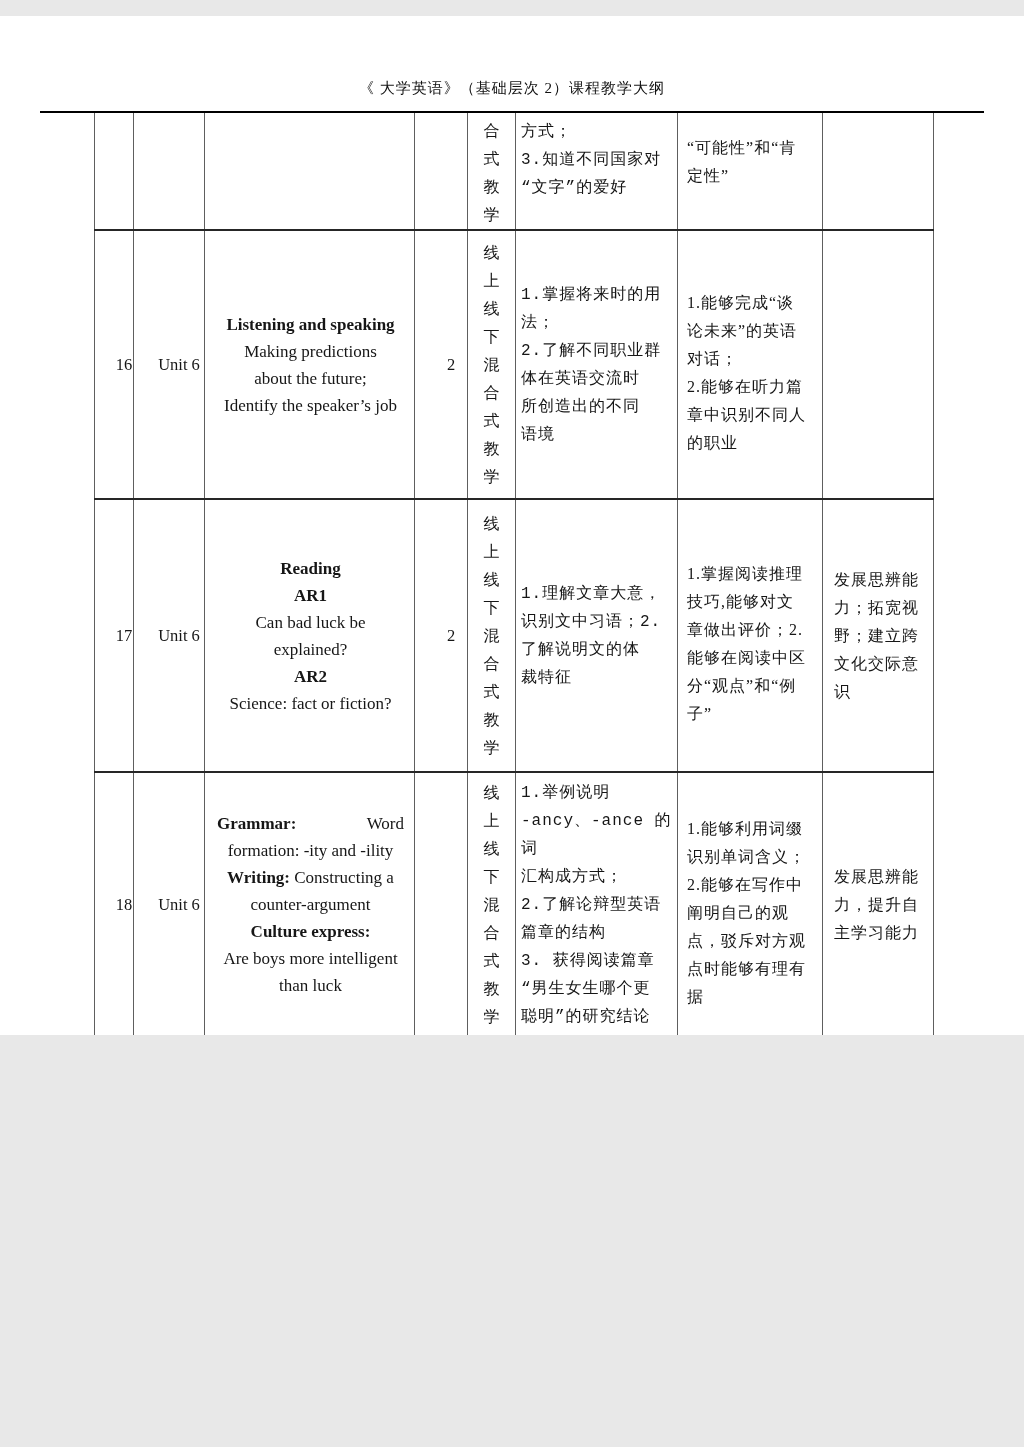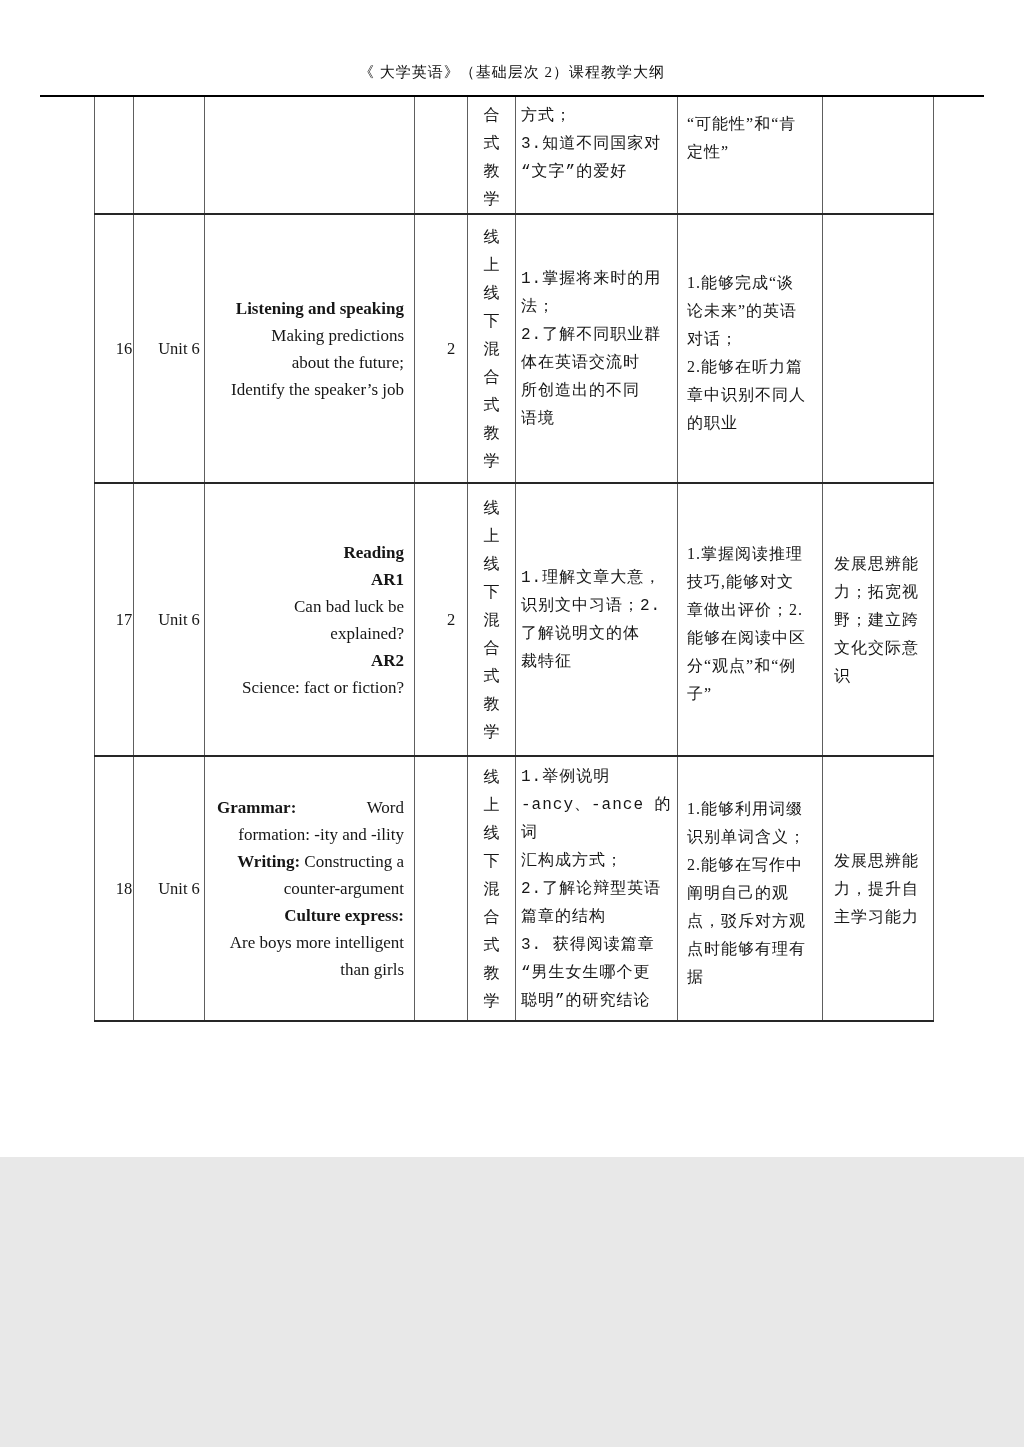--- a/index.html
+++ b/index.html
@@ -1,17 +1,17 @@
 <!DOCTYPE html>
 <html><head>
 <meta charset="utf-8">
 <style>
   html,body { margin:0; padding:0; background:#e8e8e8; }
   .page {
-    position:relative; width:1024px; height:1157px; margin:0 auto;
+    position:relative; width:1024px; height:1019px; margin:16px auto;
     background:#ffffff; color:#1a1a1a;
     font-family:"Liberation Serif","DejaVu Serif",serif;
     overflow:hidden;
   }
   .doc-title {
     position:absolute; top:63px; left:0; right:0;
     text-align:center; font-size:15px; letter-spacing:1px; color:#111;
   }
   .header-rule {
     position:absolute; top:95px; left:40px; width:944px; height:0;
@@ -32,38 +32,38 @@
   }
   tr.row-cont td { border-top:none; vertical-align:top; }
   tr.row-cont  { height:107px; }
   tr.row-16    { height:269px; }
   tr.row-17    { height:273px; }
   tr.row-18    { height:265px; }
 
   .c-id, .c-unit, .c-hours { text-align:center; font-size:16.5px;padding-left:20px; }
 
   .c-content { padding:0 10px 0 12px; }
-  .c-content p { margin:0; font-size:17px; line-height:27px; text-align:right; }
+  .c-content p { margin:0; font-size:17px; line-height:27px; text-align:center; }
   .b { font-weight:bold; }
   .i { }
   .jline { display:flex; justify-content:space-between; }
 
   .c-method { text-align:center; }
   .vtext {
     display:inline-block; white-space:pre-line;
     font-size:16px; line-height:28px;
   }
   tr.row-cont .vtext { padding-top:4px; }
 
   .cjk {
     white-space:pre-line; font-size:16px; line-height:28px;
     letter-spacing:1px; text-align:left;
   }
   .c-obj { padding:0 4px 0 5px;font-family:Liberation Mono, monospace; }
-  .c-abl { padding:8px 6px 0 9px; }
+  .c-abl { padding:16px 6px 0 9px; }
   .c-out { padding:0 8px 0 11px; }
   tr.row-cont .cjk { padding-top:5px; }
 
   .footer {
     position:absolute; top:1311px; left:0; right:0; text-align:center;
     font-family:"Liberation Sans","DejaVu Sans",sans-serif;
     font-size:14px; color:#111;
   }
 </style>
 </head>
@@ -206,21 +206,21 @@
           </p>
           <p>
             <span>formation: </span><span class="i">-ity and -ility</span>
           </p>
           <p>
             <span class="b">Writing:</span><span> Constructing a</span>
           </p>
           <p>counter-argument</p>
           <p class="b">Culture express:</p>
           <p>Are boys more intelligent</p>
-          <p>than girls</p>
+          <p>than luck</p>
         </td>
         <td class="c-hours"></td>
         <td class="c-method">
           <div class="vtext">线
 上
 线
 下
 混
 合
 式

